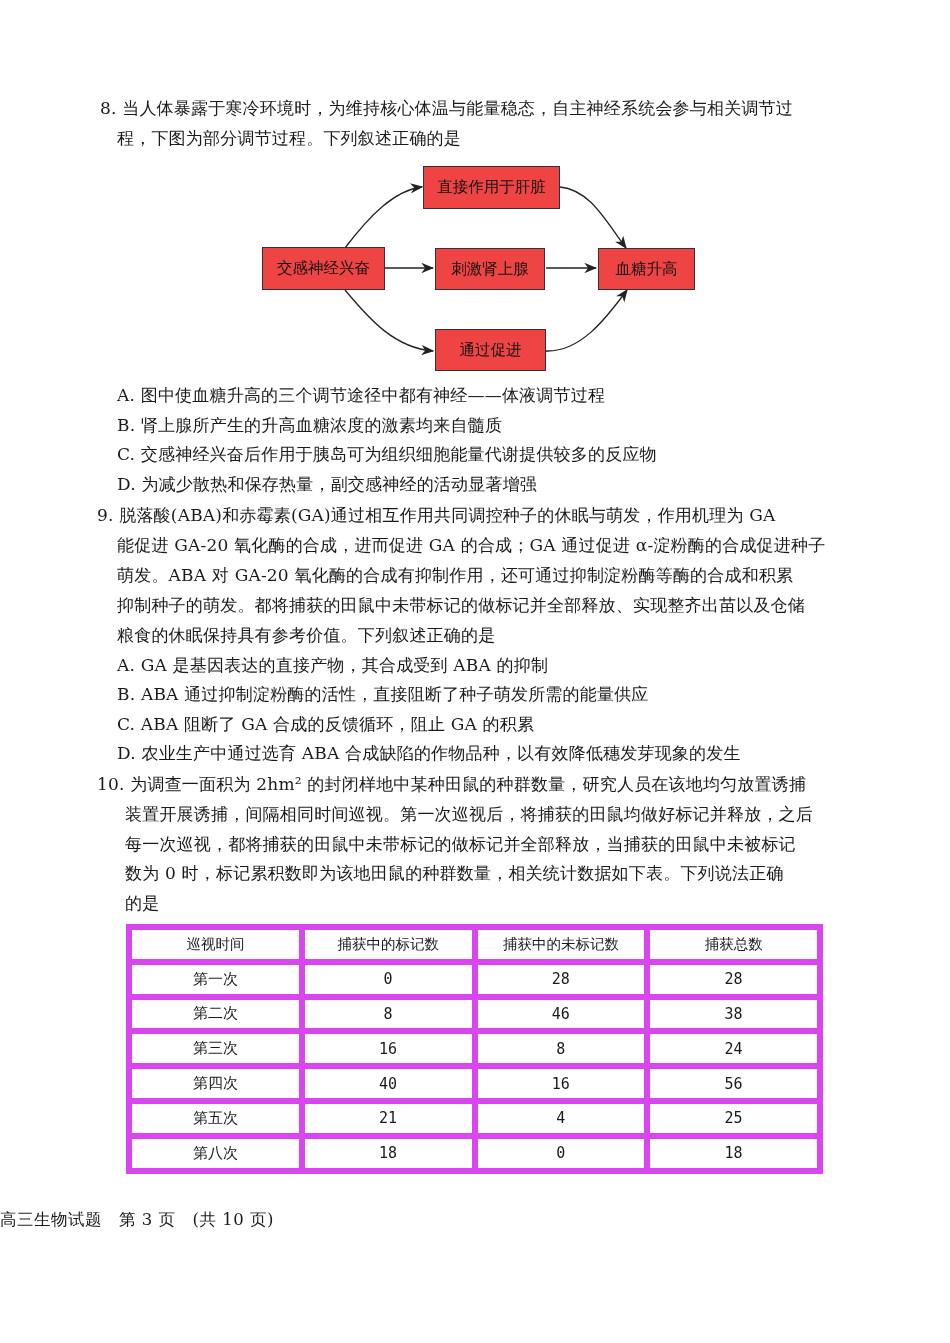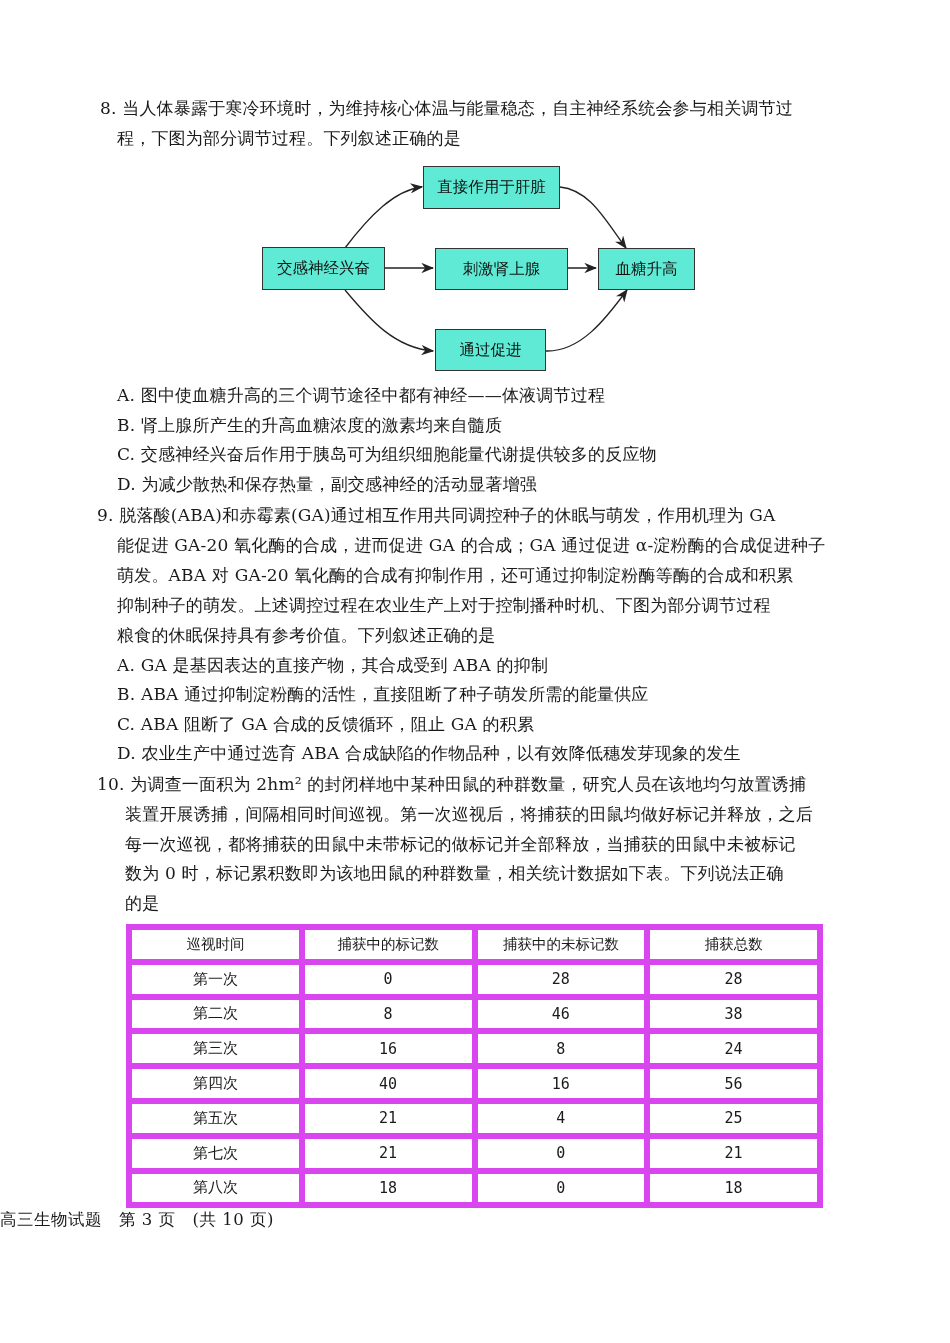--- a/index.html
+++ b/index.html
@@ -3,21 +3,21 @@
   <meta charset="utf-8">
   <style>
     html, body { margin: 0; padding: 0; }
     body {
       width: 950px; height: 1343px; background: #ffffff; position: relative; overflow: hidden;
       font-family: "DejaVu Serif", "Liberation Serif", serif; color: #1a1a1a;
     }
     .line { position: absolute; font-size: 17px; line-height: 20px; white-space: nowrap; letter-spacing: 0.2px; }
     .diagram { position: absolute; left: 230px; top: 160px; width: 500px; height: 210px; }
     .box {
-      position: absolute; background: #5eead4; border: 1.5px solid #333;
+      position: absolute; background: #ef4444; border: 1.5px solid #333;
       display: flex; align-items: center; justify-content: center;
       font-size: 15.5px; color: #111; box-sizing: border-box;
     }
     table.data {
       position: absolute; left: 126px; top: 924px; width: 697px;
       border-collapse: collapse; border: 2px solid #222; font-size: 15px;
       font-family: "DejaVu Sans Mono", "Liberation Mono", monospace;
     }
     table.data td, table.data th {
       border: 6px solid #d946ef; height: 28.8px; padding: 0; text-align: center; font-weight: normal;
@@ -46,34 +46,34 @@
     <path d="M115,130 C140,160 165,188 203,191" fill="none" stroke="#222" stroke-width="1.3" marker-end="url(#ah)"></path>
 
     <path d="M330,27 C360,30 375,60 396,88" fill="none" stroke="#222" stroke-width="1.3" marker-end="url(#ah)"></path>
 
     <path d="M316,108 L366,108" fill="none" stroke="#222" stroke-width="1.3" marker-end="url(#ah)"></path>
 
     <path d="M316,191 C350,192 375,160 397,130" fill="none" stroke="#222" stroke-width="1.3" marker-end="url(#ah)"></path>
   </svg>
   <div class="box" style="left:32px; top:87px; width:123px; height:43px;">交感神经兴奋</div>
   <div class="box" style="left:193px; top:6px; width:137px; height:43px;">直接作用于肝脏</div>
-  <div class="box" style="left:205px; top:88px; width:133px; height:42px;">刺激肾上腺</div>
+  <div class="box" style="left:205px; top:88px; width:110px; height:42px;">刺激肾上腺</div>
   <div class="box" style="left:205px; top:169px; width:111px; height:42px;">通过促进</div>
   <div class="box" style="left:368px; top:88px; width:97px; height:42px;">血糖升高</div>
 </div>
 
 <div class="line" style="left:117px; top:385px;">A. 图中使血糖升高的三个调节途径中都有神经——体液调节过程</div>
 <div class="line" style="left:117px; top:415px;">B. 肾上腺所产生的升高血糖浓度的激素均来自髓质</div>
 <div class="line" style="left:117px; top:444px;">C. 交感神经兴奋后作用于胰岛可为组织细胞能量代谢提供较多的反应物</div>
 <div class="line" style="left:117px; top:474px;">D. 为减少散热和保存热量，副交感神经的活动显著增强</div>
 
 <div class="line" style="left:97px; top:505px;">9. 脱落酸(ABA)和赤霉素(GA)通过相互作用共同调控种子的休眠与萌发，作用机理为 GA</div>
 <div class="line" style="left:117px; top:535px;">能促进 GA-20 氧化酶的合成，进而促进 GA 的合成；GA 通过促进 α-淀粉酶的合成促进种子</div>
 <div class="line" style="left:117px; top:565px;">萌发。ABA 对 GA-20 氧化酶的合成有抑制作用，还可通过抑制淀粉酶等酶的合成和积累</div>
-<div class="line" style="left:117px; top:595px;">抑制种子的萌发。上述调控过程在农业生产上对于控制播种时机、下图为部分调节过程</div>
+<div class="line" style="left:117px; top:595px;">抑制种子的萌发。都将捕获的田鼠中未带标记的做标记并全部释放、实现整齐出苗以及仓储</div>
 <div class="line" style="left:117px; top:625px;">粮食的休眠保持具有参考价值。下列叙述正确的是</div>
 
 <div class="line" style="left:117px; top:655px;">A. GA 是基因表达的直接产物，其合成受到 ABA 的抑制</div>
 <div class="line" style="left:117px; top:684px;">B. ABA 通过抑制淀粉酶的活性，直接阻断了种子萌发所需的能量供应</div>
 <div class="line" style="left:117px; top:714px;">C. ABA 阻断了 GA 合成的反馈循环，阻止 GA 的积累</div>
 <div class="line" style="left:117px; top:743px;">D. 农业生产中通过选育 ABA 合成缺陷的作物品种，以有效降低穗发芽现象的发生</div>
 
 <div class="line" style="left:97px; top:774px;">10. 为调查一面积为 2hm² 的封闭样地中某种田鼠的种群数量，研究人员在该地均匀放置诱捕</div>
 <div class="line" style="left:125px; top:804px;">装置开展诱捕，间隔相同时间巡视。第一次巡视后，将捕获的田鼠均做好标记并释放，之后</div>
 <div class="line" style="left:125px; top:834px;">每一次巡视，都将捕获的田鼠中未带标记的做标记并全部释放，当捕获的田鼠中未被标记</div>
@@ -114,26 +114,20 @@
       <td>16</td>
       <td>56</td>
     </tr>
     <tr>
       <td>第五次</td>
       <td>21</td>
       <td>4</td>
       <td>25</td>
     </tr>
     <tr>
-      <td>第七次</td>
-      <td>21</td>
-      <td>0</td>
-      <td>21</td>
-    </tr>
-    <tr>
       <td>第八次</td>
       <td>18</td>
       <td>0</td>
       <td>18</td>
     </tr>
   </tbody>
 </table>
 
 <div class="footer">高三生物试题　第 3 页　(共 10 页)</div>
 

